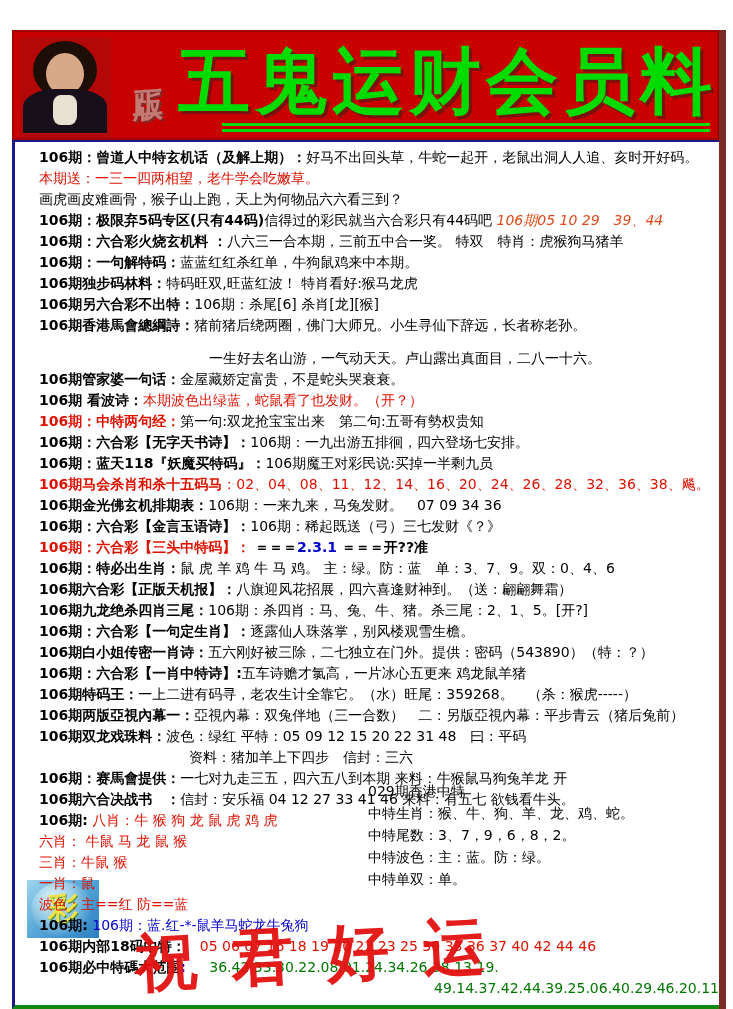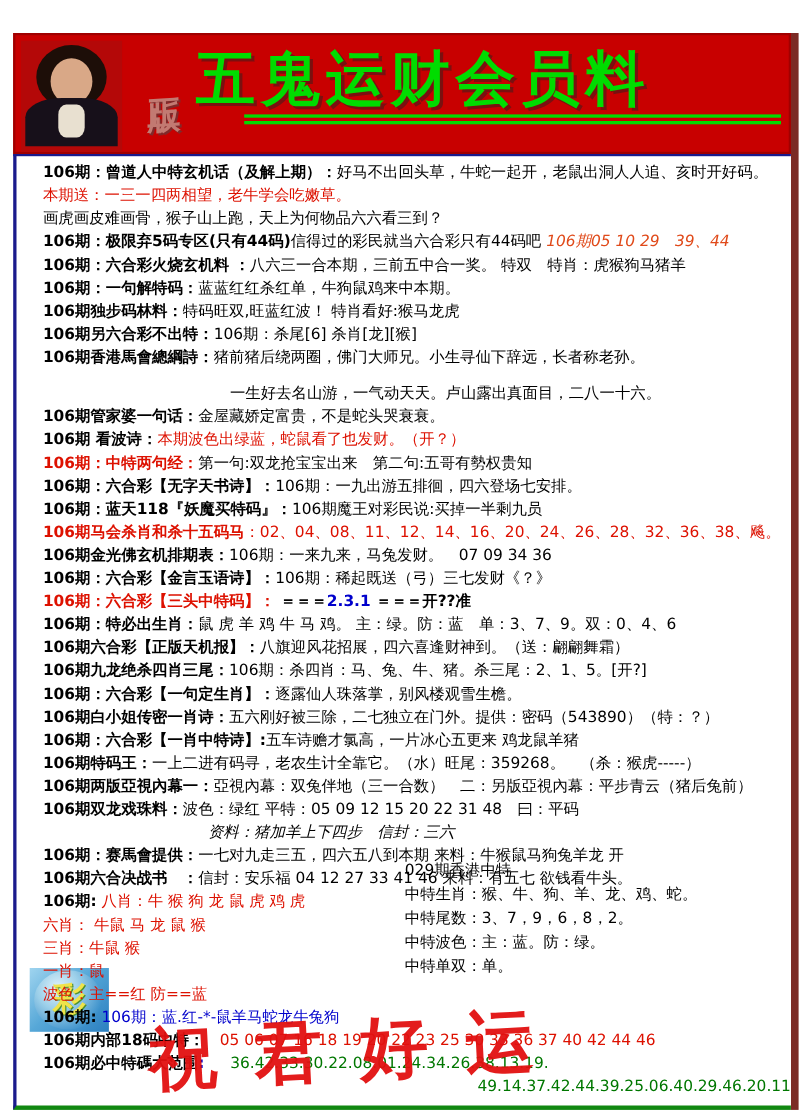--- a/index.html
+++ b/index.html
@@ -32,21 +32,21 @@
                background:#17101a;}
   .photo .collar{position:absolute;left:34px;top:58px;width:24px;height:30px;
                background:#e8e0d0;border-radius:30%;}
   .photo .caption{position:absolute;left:0;right:0;bottom:0;text-align:center;
                font-size:14px;font-weight:bold;font-style:italic;color:#ffcc00;
                text-shadow:1px 1px 0 #803000;letter-spacing:0;}
   .edition{writing-mode:vertical-rl;font-size:30px;font-weight:bold;color:#c27a72;
            text-shadow:2px 2px 0 #802a2a;margin:34px 0 0 16px;letter-spacing:2px;
            transform:skewY(-4deg);flex:0 0 auto;}
   .title-wrap{margin:12px 0 0 10px;}
-  .big-title{font-size:54px;font-weight:bold;color:var(--title-green);letter-spacing:5px;
+  .big-title{font-size:72px;font-weight:bold;color:var(--title-green);letter-spacing:5px;
              text-shadow:3px 3px 0 var(--title-shadow);line-height:1.05;white-space:nowrap;}
   .underline{margin-left:44px;margin-top:3px;width:488px;}
   .underline div{height:3px;background:var(--title-green);margin-bottom:3px;}
   
   .bodybox{position:relative;height:869px;border-top:2px solid var(--border-navy);
            border-left:3px solid var(--border-navy);border-bottom:4px solid var(--border-green);
            box-sizing:border-box;background:#fff;}
   .lines{position:relative;z-index:1;padding:5px 0 0 24px;}
   .line{font-size:14px;line-height:21px;min-height:21px;white-space:nowrap;}
   .bold{font-weight:bold;}
@@ -117,21 +117,21 @@
           <div class="line"><span class="c-r bold">106期：六合彩【三头中特码】：</span><span class="bold"> ＝＝＝</span><span class="c-b bold">2.3.1</span><span class="bold"> ＝＝＝开??准</span></div>
           <div class="line"><span class="bold">106期：特必出生肖：</span><span>鼠 虎 羊 鸡 牛 马 鸡。 主：绿。防：蓝　单：3、7、9。双：0、4、6</span></div>
           <div class="line"><span class="bold">106期六合彩【正版天机报】：</span><span>八旗迎风花招展，四六喜逢财神到。（送：翩翩舞霜）</span></div>
           <div class="line"><span class="bold">106期九龙绝杀四肖三尾：</span><span>106期：杀四肖：马、兔、牛、猪。杀三尾：2、1、5。[开?]</span></div>
           <div class="line"><span class="bold">106期：六合彩【一句定生肖】：</span><span>逐露仙人珠落掌，别风楼观雪生檐。</span></div>
           <div class="line"><span class="bold">106期白小姐传密一肖诗：</span><span>五六刚好被三除，二七独立在门外。提供：密码（543890）（特：？）</span></div>
           <div class="line"><span class="bold">106期：六合彩【一肖中特诗】:</span><span>五车诗赡才氯高，一片冰心五更来 鸡龙鼠羊猪</span></div>
           <div class="line"><span class="bold">106期特码王：</span><span>一上二进有码寻，老农生计全靠它。（水）旺尾：359268。　（杀：猴虎-----）</span></div>
           <div class="line"><span class="bold">106期两版亞視內幕一：</span><span>亞視內幕：双兔伴地（三一合数）　二：另版亞視內幕：平步青云（猪后兔前）</span></div>
           <div class="line"><span class="bold">106期双龙戏珠料：</span><span>波色：绿红 平特：05 09 12 15 20 22 31 48　曰：平码</span></div>
-          <div class="line" style="padding-left: 150px; font-style: italic;"><span>资料：猪加羊上下四步　信封：三六</span></div>
+          <div class="line" style="padding-left: 150px;"><span>资料：猪加羊上下四步　信封：三六</span></div>
           <div class="line"><span class="bold">106期：赛馬會提供：</span><span>一七对九走三五，四六五八到本期 来料：牛猴鼠马狗兔羊龙 开</span></div>
           <div class="line"><span class="bold">106期六合决战书　：</span><span>信封：安乐福 04 12 27 33 41 46 来料：有五七 欲钱看牛头。</span></div>
           <div class="line"><span class="bold">106期:</span><span class="c-r"> 八肖：牛 猴 狗 龙 鼠 虎 鸡 虎</span></div>
           <div class="line"><span class="c-r">六肖： 牛鼠 马 龙 鼠 猴</span></div>
           <div class="line"><span class="c-r">三肖：牛鼠 猴</span></div>
           <div class="line"><span class="c-r">一肖：鼠</span></div>
           <div class="line"><span class="c-r">波色：主==红 防==蓝</span></div>
           <div class="line"><span class="bold">106期:</span><span class="c-b"> 106期：蓝.红-*-鼠羊马蛇龙牛兔狗</span></div>
           <div class="line"><span class="bold">106期内部18码中特：</span><span class="c-r">　05 06 07 16 18 19 20 22 23 25 30 33 36 37 40 42 44 46</span></div>
           <div class="line"><span class="bold">106期必中特碼大范围</span><span class="c-b bold">:</span><span class="c-g"> 36.42.33.30.22.08.01.24.34.26.38.13.19.</span></div>

